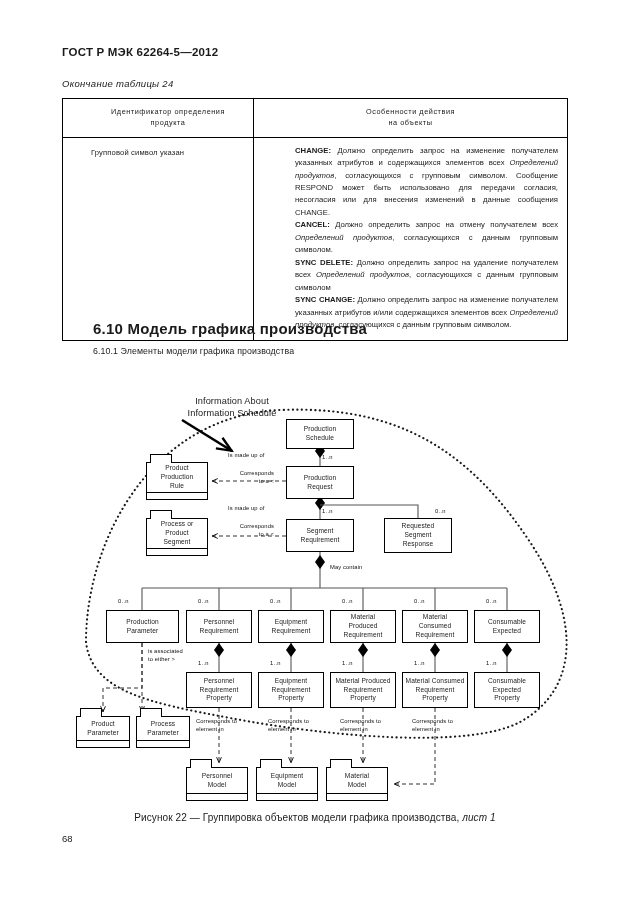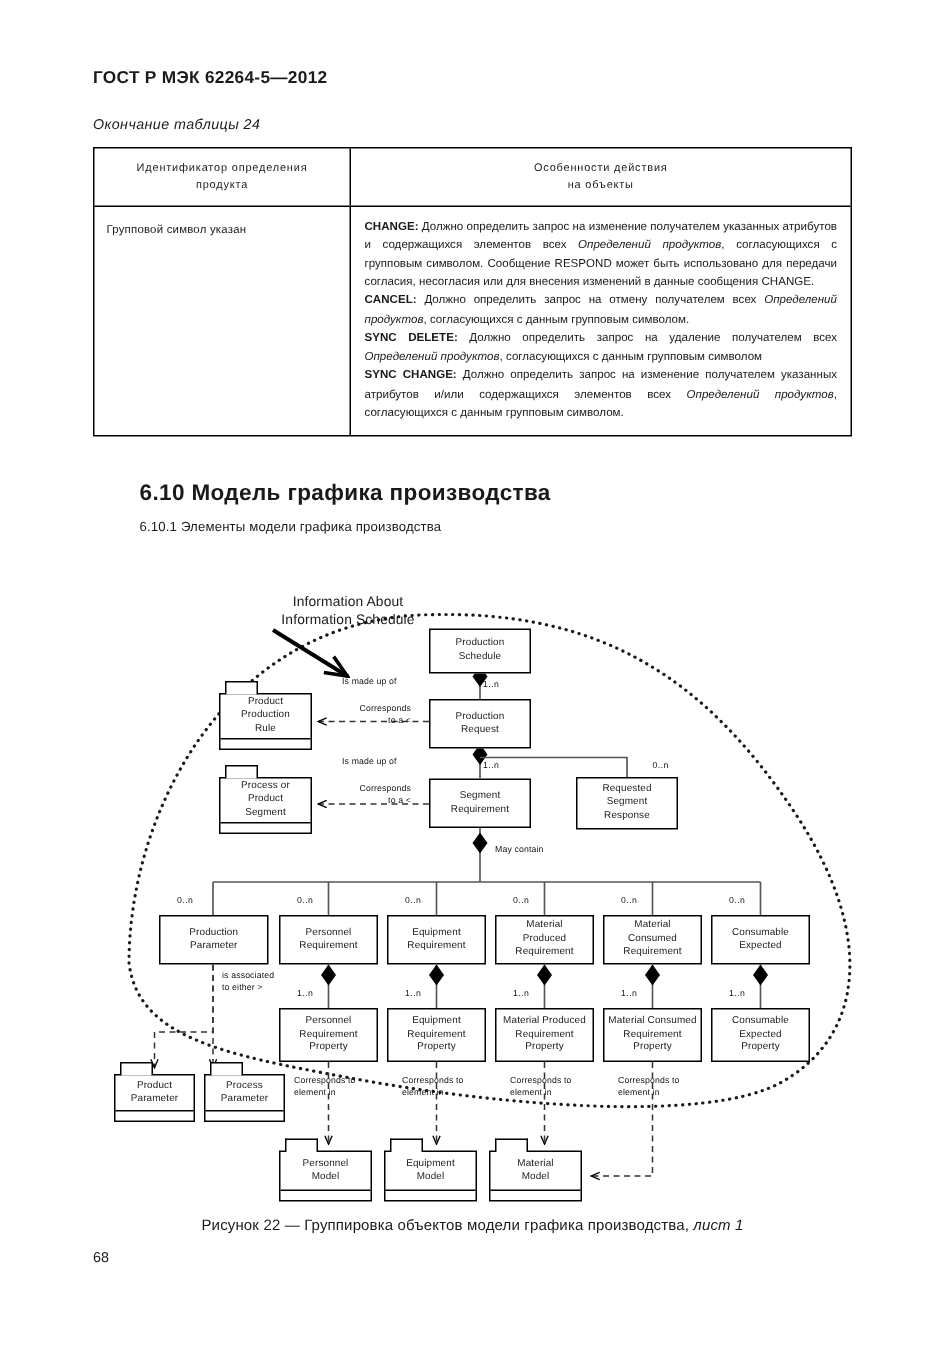--- a/index.html
+++ b/index.html
@@ -24,27 +24,28 @@
   
   .tbl{
     position:absolute;left:62px;top:98px;width:506px;
     border:1.1px solid #000;box-sizing:border-box;
   }
   .tbl-row{display:flex;}
   .tbl-head{border-bottom:1.1px solid #000;}
   .tbl-c1{
     width:171px;box-sizing:border-box;border-right:1.1px solid #000;
     padding:7px 8px;
+    margin-left:20px;
   }
   .tbl-c2{flex:1;box-sizing:border-box;padding:7px 9px 8px 9px;}
   .th-txt{
     font-size:7.3px;text-align:center;line-height:1.55;letter-spacing:.55px;
   }
   .td-label{font-size:7.6px;line-height:1.5;padding-top:2px;letter-spacing:.15px;}
-  .td-body{font-size:7.7px;line-height:1.62;text-align:justify;letter-spacing:.02px;}
+  .td-body{font-size:7.7px;line-height:1.62;text-align:justify;letter-spacing:.02px;margin-left:32px;}
   .td-body p{margin:0;}
   .kw{font-weight:bold;}
   .it{font-style:italic;}
 
   
   .sec-h{
     position:absolute;left:93px;top:320px;
     font-size:15px;font-weight:bold;letter-spacing:.25px;
   }
   .sub-h{

